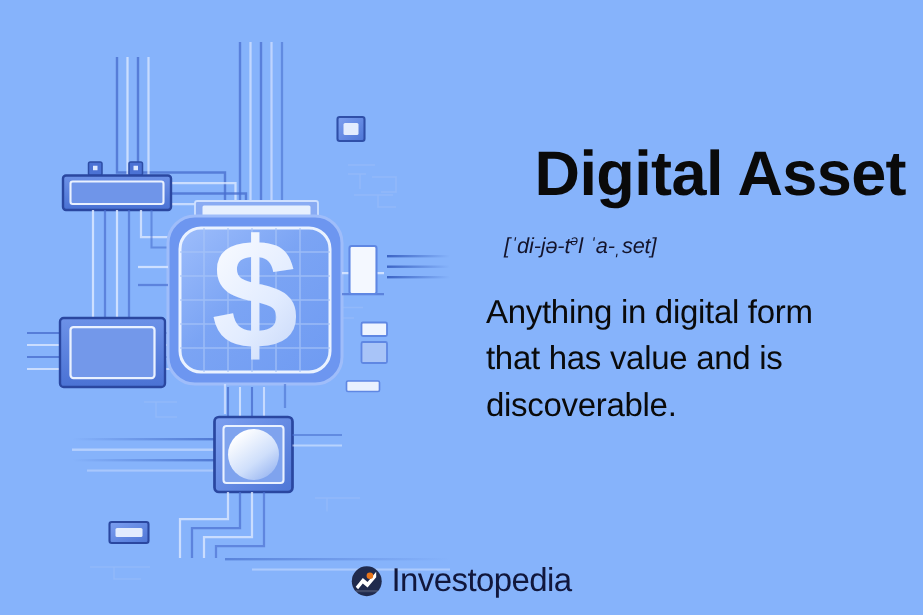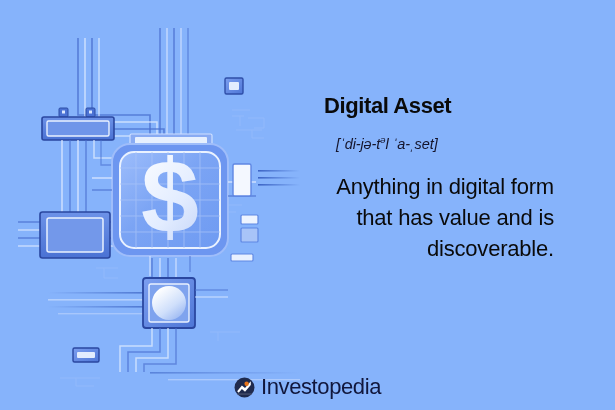--- a/index.html
+++ b/index.html
@@ -32,27 +32,28 @@
 
   
   #text-col {
     position: absolute;
     left: 324px;
     top: 94px;
     width: 280px;
   }
 
   #title {
-    font-size: 22px;
+    font-size: 42px;
     font-weight: bold;
     color: #0a0a0a;
     letter-spacing: -0.4px;
     line-height: 1.05;
     margin: 0;
     white-space: nowrap;
+    text-align: right;
   }
 
   #pronunciation {
     margin: 17px 0 0 12px;
     font-size: 14.5px;
     font-style: italic;
     color: #14142b;
     letter-spacing: -0.1px;
     white-space: nowrap;
   }
@@ -62,21 +63,20 @@
     font-style: italic;
   }
 
   #definition {
     margin: 19px 0 0 0;
     font-size: 22px;
     color: #0a0a0a;
     line-height: 1.42;
     letter-spacing: -0.2px;
     max-width: 230px;
-    text-align: right;
   }
 
   
   #logo {
     position: absolute;
     left: 0;
     right: 0;
     bottom: 12px;
     display: flex;
     align-items: flex-end;

